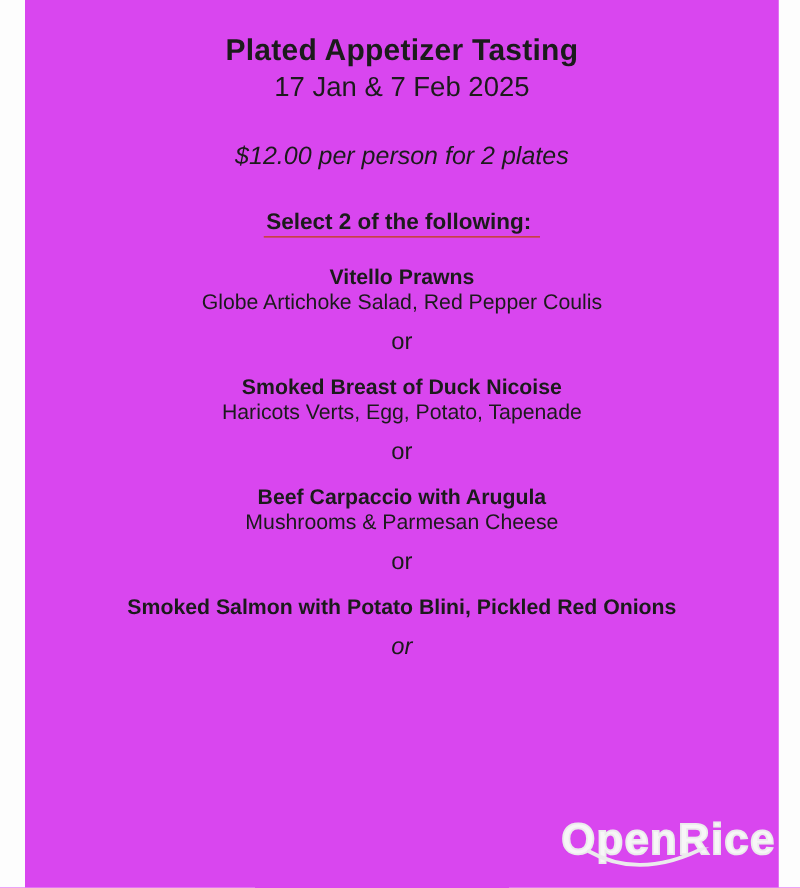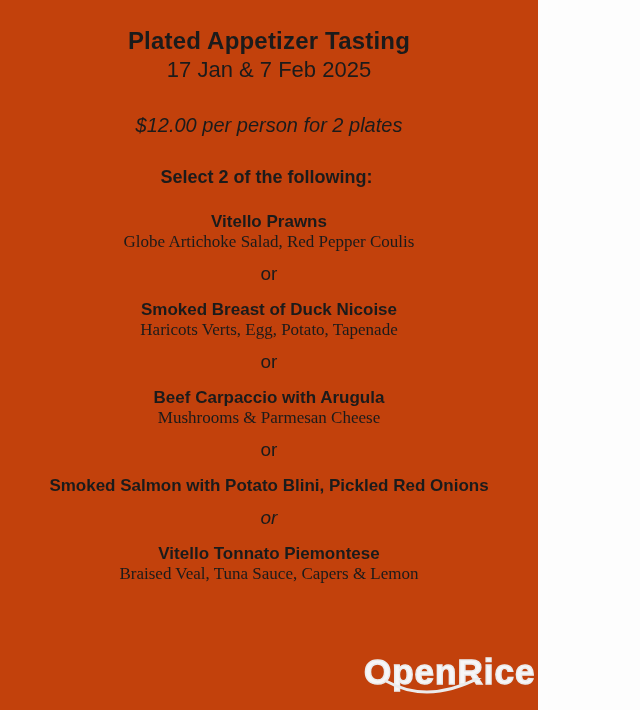--- a/index.html
+++ b/index.html
@@ -8,25 +8,26 @@
   }
   body {
     width: 640px;
     height: 710px;
     background: #fdfdfd;
     font-family: "Liberation Sans", sans-serif;
     color: #1b1b1b;
   }
   .menu-page {
     position: relative;
-    width: 538px;
+    width: 603px;
     height: 710px;
     overflow: hidden;
     text-align: center;
-    background: #c2410c;
+    background: #d946ef;
+    margin-left: 20px;
   }
   .title {
     margin: 0;
     padding-top: 28px;
     font-size: 24px;
     font-weight: bold;
     line-height: 26px;
     letter-spacing: 0.2px;
   }
   .dates {
@@ -60,21 +61,20 @@
     margin-top: 22px;
   }
   .dish-name {
     font-size: 17px;
     font-weight: bold;
     line-height: 20px;
   }
   .dish-desc {
     font-size: 17px;
     line-height: 20px;
-    font-family: Liberation Serif, serif;
   }
   .or {
     font-size: 19px;
     line-height: 15px;
     margin: 14px 0 19px 0;
   }
   .or.italic {
     font-style: italic;
   }
   .watermark {
@@ -139,24 +139,20 @@
     </div>
 
     <div class="or">or</div>
 
     <div class="menu-item">
       <div class="dish-name">Smoked Salmon with Potato Blini, Pickled Red Onions</div>
     </div>
 
     <div class="or italic">or</div>
 
-    <div class="menu-item">
-      <div class="dish-name">Vitello Tonnato Piemontese</div>
-      <div class="dish-desc">Braised Veal, Tuna Sauce, Capers &amp; Lemon</div>
-    </div>
 
   </div>
 
   <div class="watermark">
     <span class="wm-text">OpenRice</span>
     <svg class="wm-smile" width="112" height="24" viewBox="0 0 112 24" aria-hidden="true">
       <path d="M4 3 Q 48 28 104 -4" fill="none" stroke="#ebebec" stroke-width="3" stroke-linecap="round"></path>
     </svg>
   </div>
 

